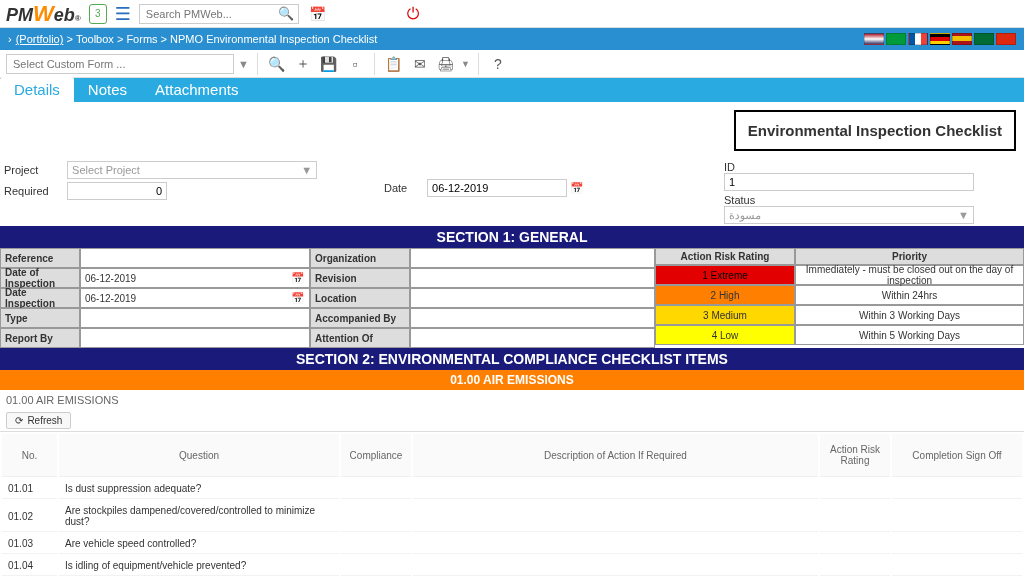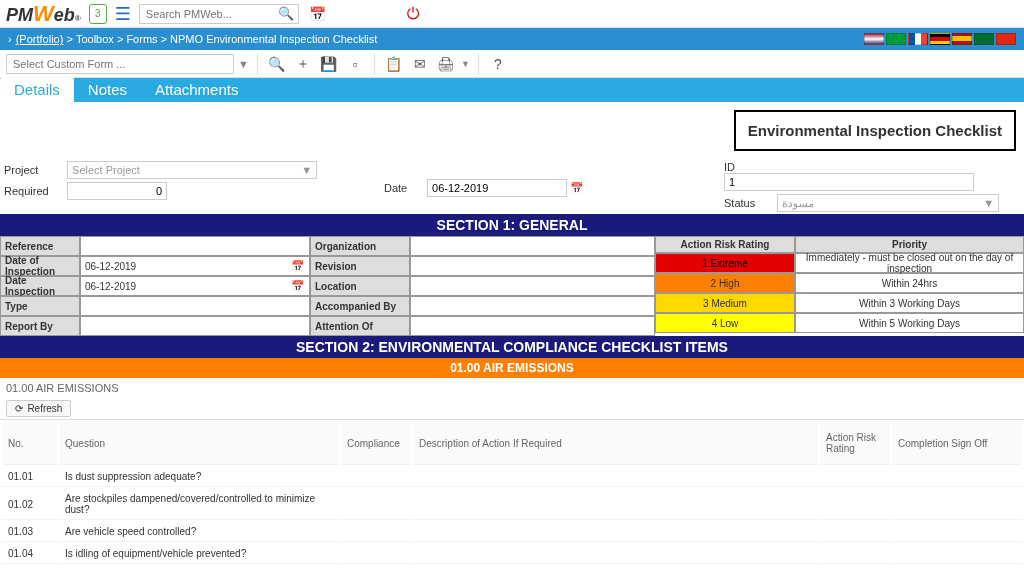--- a/index.html
+++ b/index.html
@@ -47,21 +47,21 @@
 .risk-hdr{background:#ddd;border:1px solid #999;text-align:center;font-weight:bold;font-size:10px;padding:2px}
 .risk-cell{border:1px solid #999;text-align:center;font-size:10px;padding:2px;height:20px;display:flex;align-items:center;justify-content:center}
 .r-extreme{background:#e30000;color:#000}
 .r-high{background:#ff7f00}
 .r-medium{background:#ffd800}
 .r-low{background:#ffff00}
 .sub-hdr{background:#ff7f00;color:#fff;text-align:center;font-weight:bold;padding:3px;font-size:12px}
 .grid-title{padding:4px 6px;color:#666;font-size:11px}
 .refresh-btn{display:inline-flex;align-items:center;gap:4px;border:1px solid #ccc;border-radius:2px;padding:2px 8px;margin:2px 6px;font-size:10px;background:#f8f8f8}
 .dgrid{width:100%;border-top:1px solid #ddd}
-.dgrid th{text-align:left;font-weight:normal;color:#666;font-size:10px;padding:10px 6px;border-bottom:1px solid #eee;background:#fafafa}
+.dgrid th{text-align:center;font-weight:normal;color:#666;font-size:10px;padding:10px 6px;border-bottom:1px solid #eee;background:#fafafa}
 .dgrid td{padding:4px 6px;font-size:10px;border-bottom:1px solid #f2f2f2}
 .cal-icon{color:#888;font-size:11px;margin-left:3px}
 .reg{font-size:8px;vertical-align:super}
 </style>
 </head>
 <body>
 
 
 
 
@@ -137,21 +137,21 @@
       <input style="width: 100px; text-align: right;" value="0"></div>
   </div>
   <div style="flex:0 0 300px;padding-top:18px">
     <span class="lbl" style="width:40px">Date</span>
     <input style="width: 140px;" value="06-12-2019"><span class="cal-icon">📅</span>
   </div>
   <div style="flex:1">
     <div><span class="lbl" style="width:50px">ID</span>
       <input style="width: 250px;" value="1"></div>
     <div style="margin-top:3px"><span class="lbl" style="width:50px">Status</span>
-      <span class="sel" style="width:222px">
+      <span class="sel" style="width:250px">
           <span>مسودة</span>
           <span>▼</span>
         </span></div>
   </div>
 </div>
 
 
 <div class="section-hdr">SECTION 1: GENERAL</div>
 <div class="row3">
   <div class="lcol grid2">

